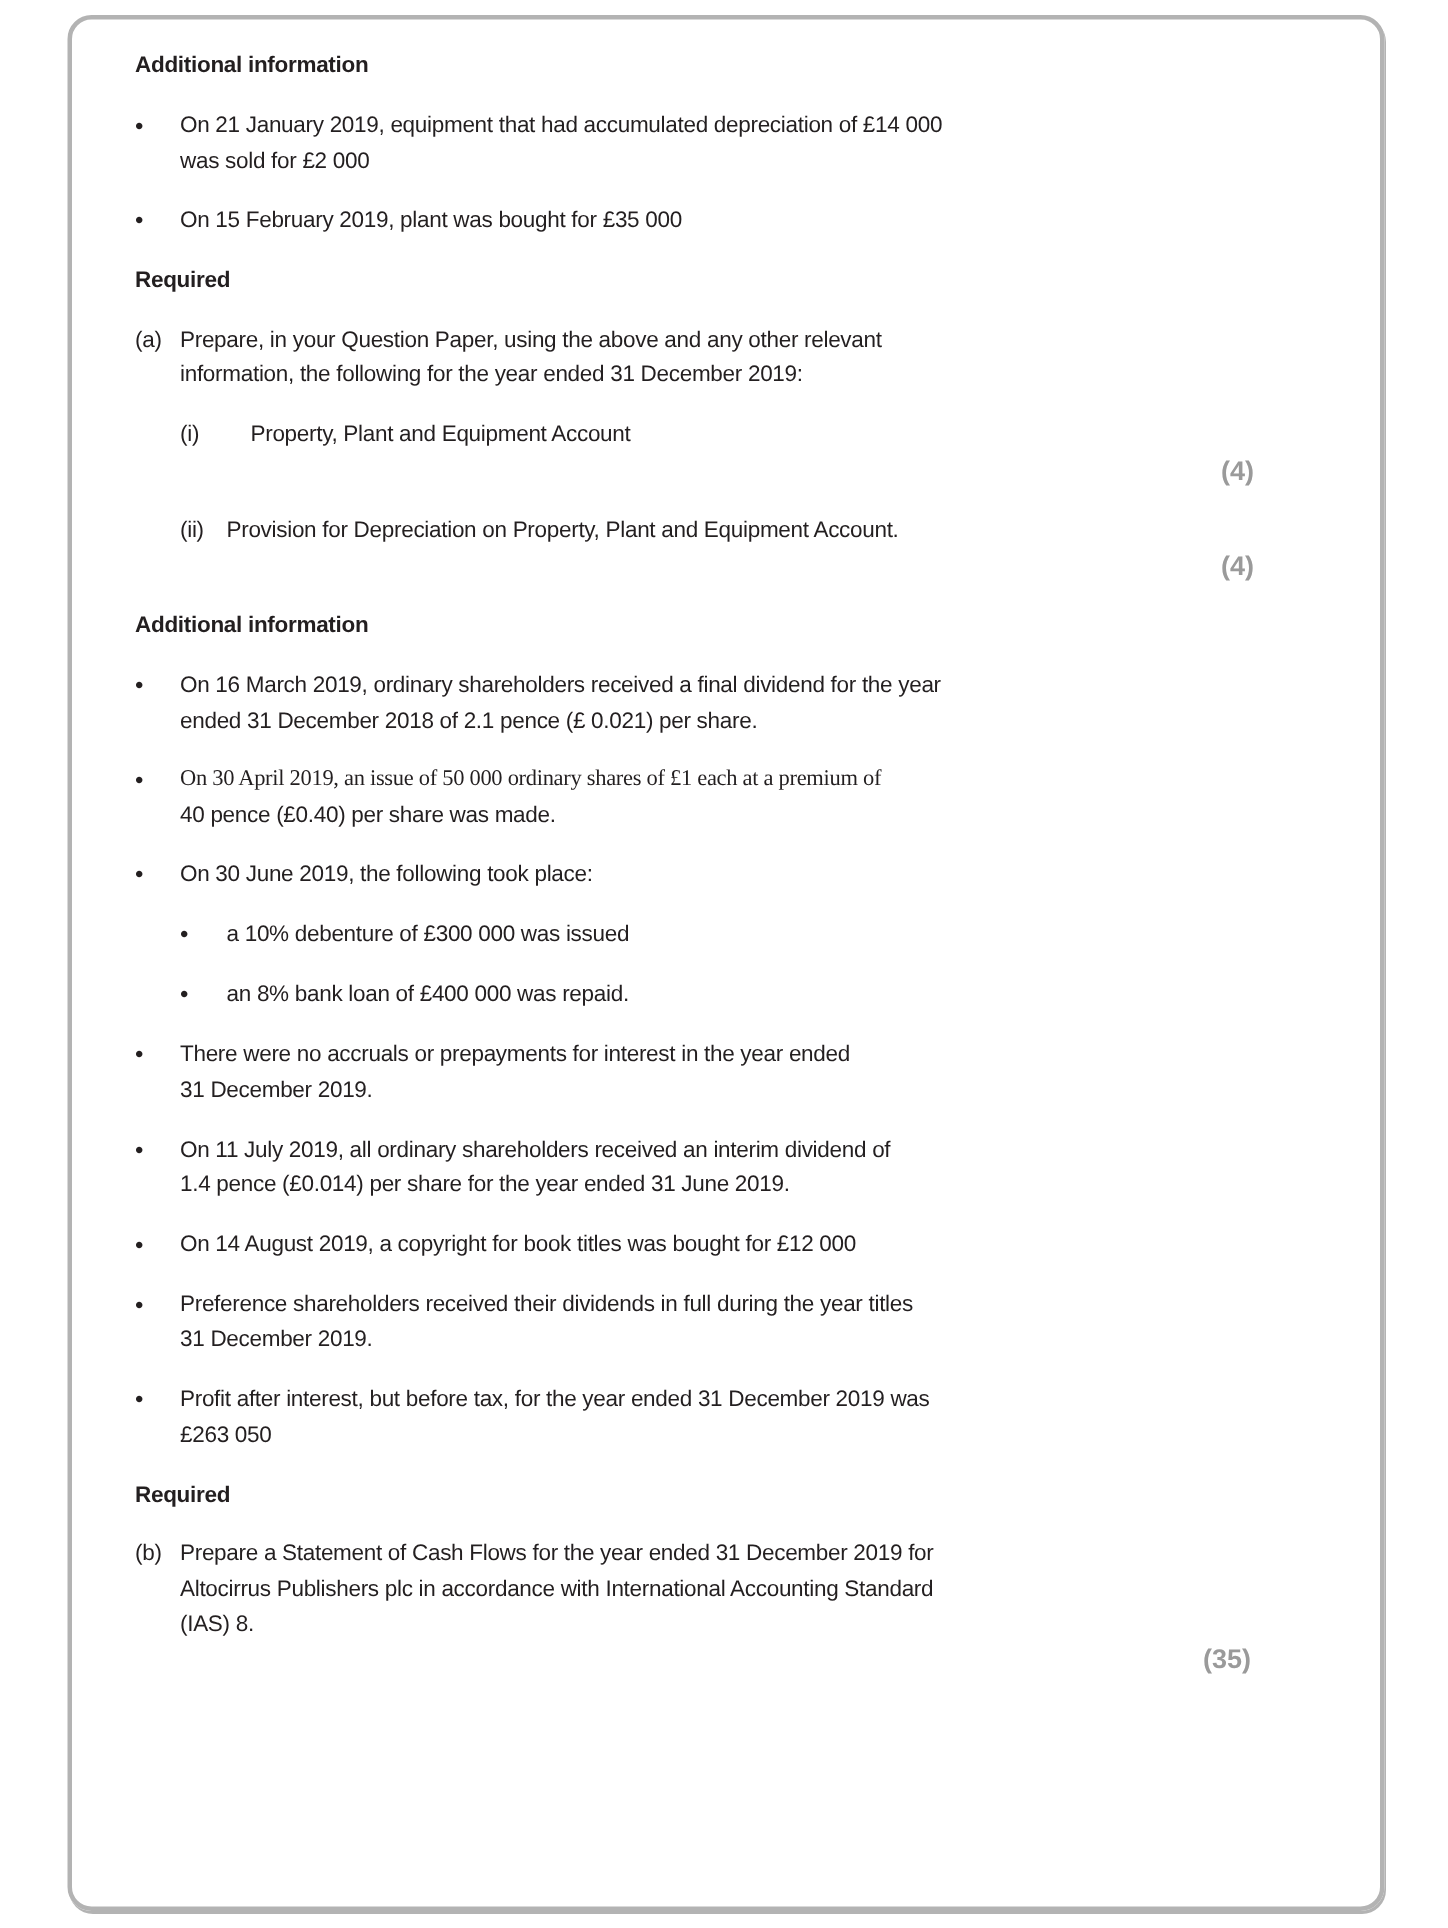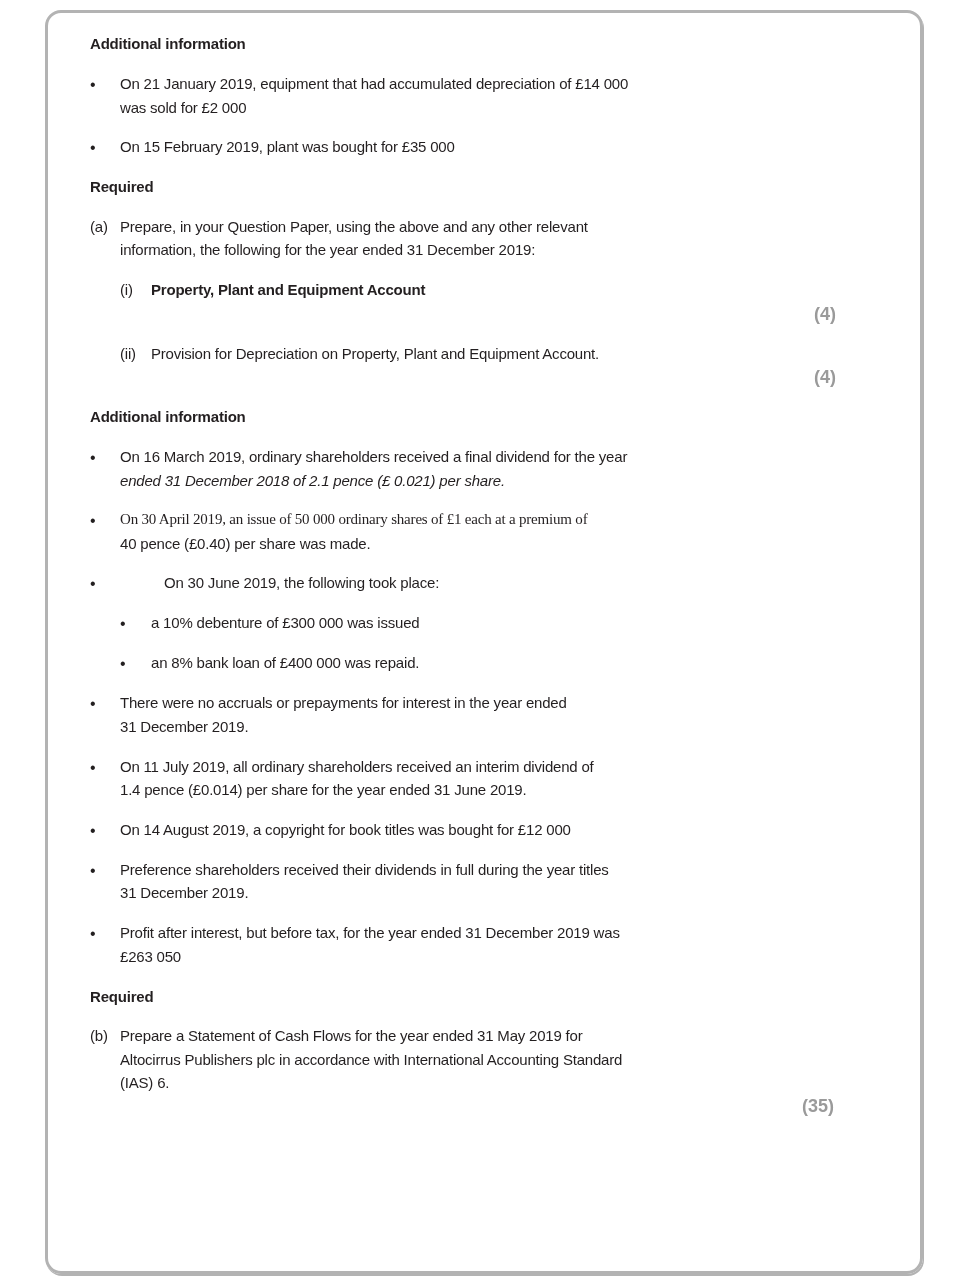--- a/index.html
+++ b/index.html
@@ -63,39 +63,39 @@
 <div class="bullet" style="left:90px; top:136px;">•</div>
 <div class="line" style="left:120px; top:135px;">On 15 February 2019, plant was bought for £35 000</div>
 
 <div class="line heading" style="left:90px; top:175px;">Required</div>
 
 <div class="line" style="left:90px; top:215px;">(a)</div>
 <div class="line" style="left:120px; top:215px;">Prepare, in your Question Paper, using the above and any other relevant</div>
 <div class="line" style="left:120px; top:238px;">information, the following for the year ended 31 December 2019:</div>
 
 <div class="line" style="left:120px; top:278px;">(i)</div>
-<div class="line" style="left:151px; top:278px;font-weight:bold;">Property, Plant and Equipment Account</div>
+<div class="line" style="left:167px; top:278px;">Property, Plant and Equipment Account</div>
 <div class="marks" style="left:814px; top:303px;">(4)</div>
 
 <div class="line" style="left:120px; top:342px;text-align:right;">(ii)</div>
 <div class="line" style="left:151px; top:342px;">Provision for Depreciation on Property, Plant and Equipment Account.</div>
 <div class="marks" style="left:814px; top:366px;">(4)</div>
 
 <div class="line heading" style="left:90px; top:405px;">Additional information</div>
 
 <div class="bullet" style="left:90px; top:446px;">•</div>
 <div class="line" style="left:120px; top:445px;">On 16 March 2019, ordinary shareholders received a final dividend for the year</div>
-<div class="line" style="left:120px; top:469px;font-style:italic;">ended 31 December 2018 of 2.1 pence (£ 0.021) per share.</div>
+<div class="line" style="left:120px; top:469px;">ended 31 December 2018 of 2.1 pence (£ 0.021) per share.</div>
 
 <div class="bullet" style="left:90px; top:509px;">•</div>
 <div class="line" style="left:120px; top:508px;font-family:Liberation Serif, serif;">On 30 April 2019, an issue of 50 000 ordinary shares of £1 each at a premium of</div>
 <div class="line" style="left:120px; top:532px;">40 pence (£0.40) per share was made.</div>
 
 <div class="bullet" style="left:90px; top:572px;">•</div>
-<div class="line" style="left:120px; top:571px;margin-left:44px;">On 30 June 2019, the following took place:</div>
+<div class="line" style="left:120px; top:571px;">On 30 June 2019, the following took place:</div>
 
 <div class="bullet" style="left:120px; top:612px;">•</div>
 <div class="line" style="left:151px; top:611px;">a 10% debenture of £300 000 was issued</div>
 
 <div class="bullet" style="left:120px; top:652px;">•</div>
 <div class="line" style="left:151px; top:651px;">an 8% bank loan of £400 000 was repaid.</div>
 
 <div class="bullet" style="left:90px; top:692px;">•</div>
 <div class="line" style="left:120px; top:691px;">There were no accruals or prepayments for interest in the year ended</div>
 <div class="line" style="left:120px; top:715px;">31 December 2019.</div>
@@ -111,16 +111,16 @@
 <div class="line" style="left:120px; top:858px;">Preference shareholders received their dividends in full during the year titles</div>
 <div class="line" style="left:120px; top:881px;">31 December 2019.</div>
 
 <div class="bullet" style="left:90px; top:922px;">•</div>
 <div class="line" style="left:120px; top:921px;">Profit after interest, but before tax, for the year ended 31 December 2019 was</div>
 <div class="line" style="left:120px; top:945px;">£263 050</div>
 
 <div class="line heading" style="left:90px; top:985px;">Required</div>
 
 <div class="line" style="left:90px; top:1024px;">(b)</div>
-<div class="line" style="left:120px; top:1024px;">Prepare a Statement of Cash Flows for the year ended 31 May 2019 for</div>
+<div class="line" style="left:120px; top:1024px;">Prepare a Statement of Cash Flows for the year ended 31 December 2019 for</div>
 <div class="line" style="left:120px; top:1048px;">Altocirrus Publishers plc in accordance with International Accounting Standard</div>
-<div class="line" style="left:120px; top:1071px;">(IAS) 6.</div>
+<div class="line" style="left:120px; top:1071px;">(IAS) 8.</div>
 <div class="marks" style="left:802px; top:1095px;">(35)</div>
 
 </body></html>

